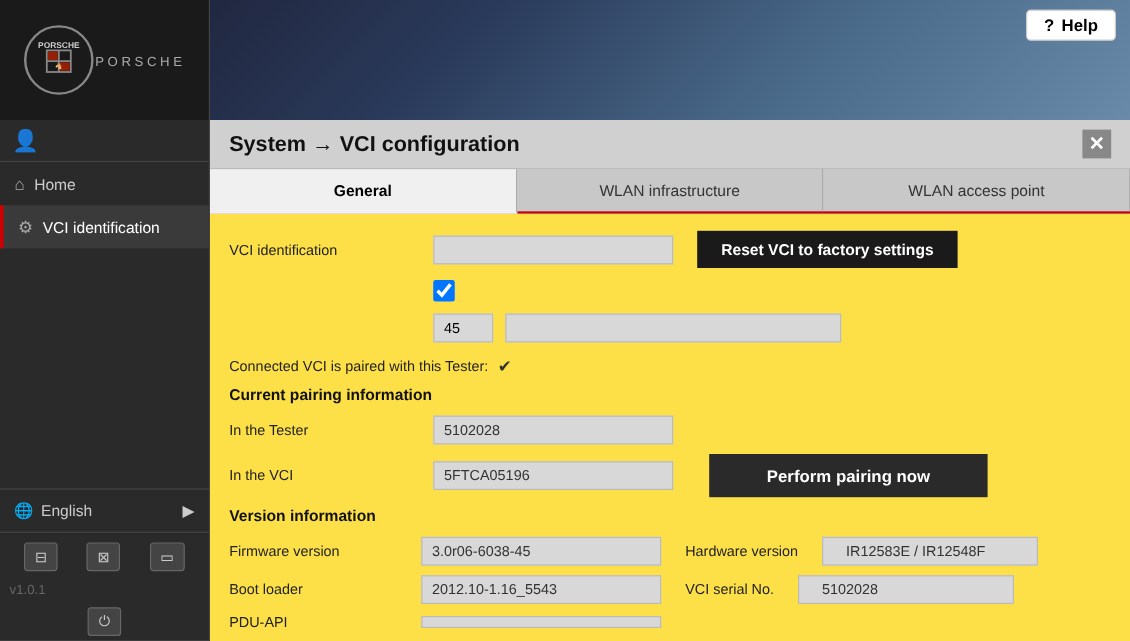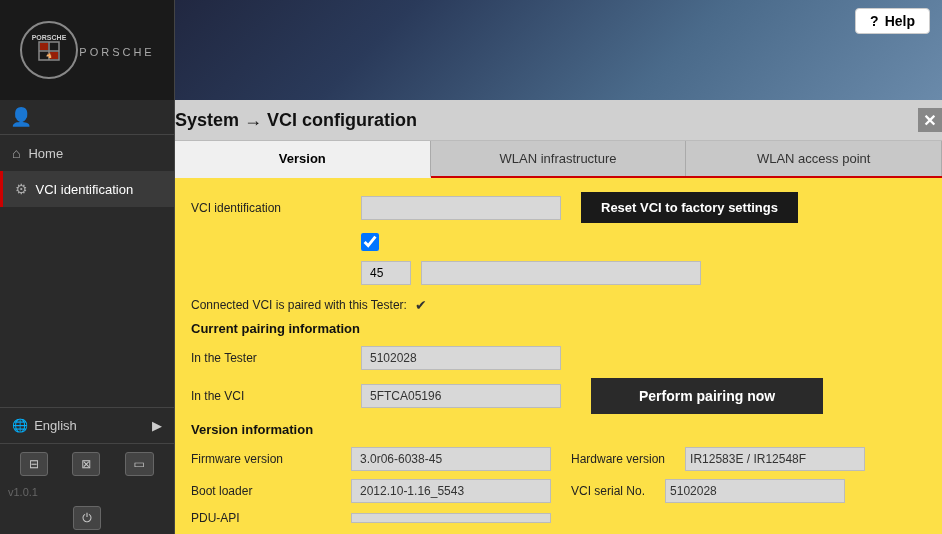--- a/index.html
+++ b/index.html
@@ -149,21 +149,21 @@
       flex-direction: column;
       overflow: hidden;
     }
 
     
     .title-bar {
       display: flex;
       align-items: center;
       justify-content: space-between;
       background: #d0d0d0;
-      padding: 8px 0;
+      padding: 8px 16px;
       border-bottom: 1px solid #bbb;
     }
     .page-title {
       font-size: 18px;
       font-weight: bold;
       color: #111;
     }
     .close-btn {
       background: #888;
       border: none;
@@ -321,21 +321,21 @@
       background: #d8d8d8;
       border: 1px solid #bbb;
       padding: 4px 8px;
       font-size: 12px;
       width: 200px;
       color: #333;
     }
     .info-value-right {
       background: #d8d8d8;
       border: 1px solid #bbb;
-      padding: 4px 4px;
+      padding: 4px 19px;
       font-size: 12px;
       width: 180px;
       color: #333;
       margin-left: 10px;
     }
 
     .right-section {
       display: flex;
       align-items: center;
       gap: 10px;
@@ -417,21 +417,21 @@
 
   <div class="content-area">
 
     <div class="title-bar">
       <span class="page-title">System → VCI configuration</span>
       <button class="close-btn">✕</button>
     </div>
 
     <div class="tabs">
       <div class="tab active">
-        <span>Version</span>
+        <span>General</span>
       </div>
       <div class="tab">
         <span>WLAN infrastructure</span>
       </div>
       <div class="tab">
         <span>WLAN access point</span>
       </div>
     </div>
 
     <div class="form-content">

